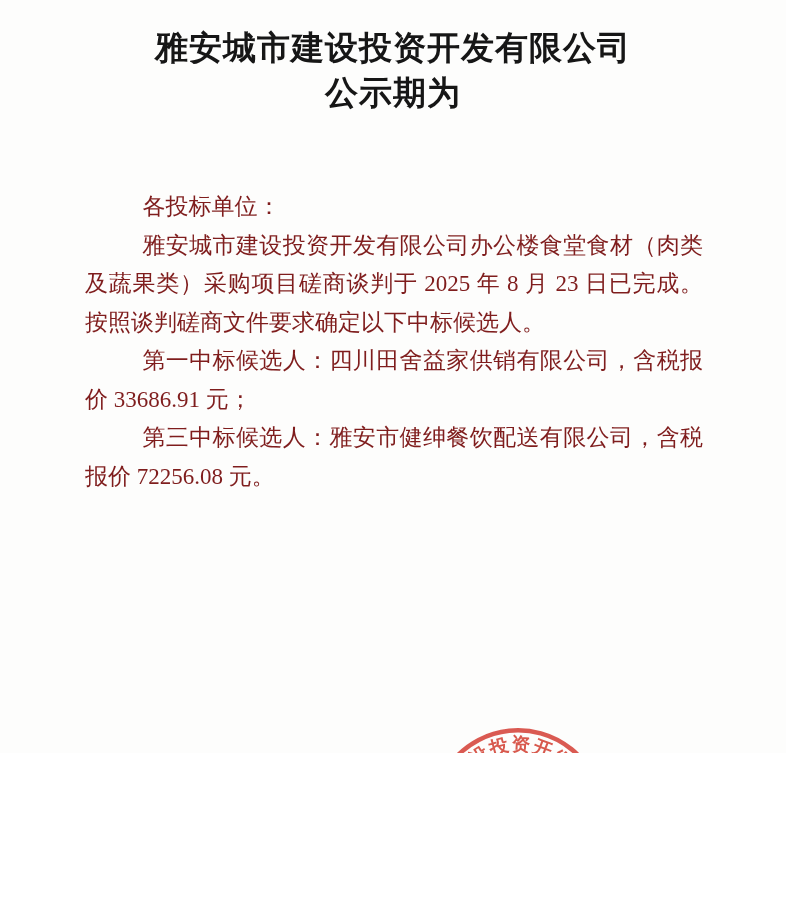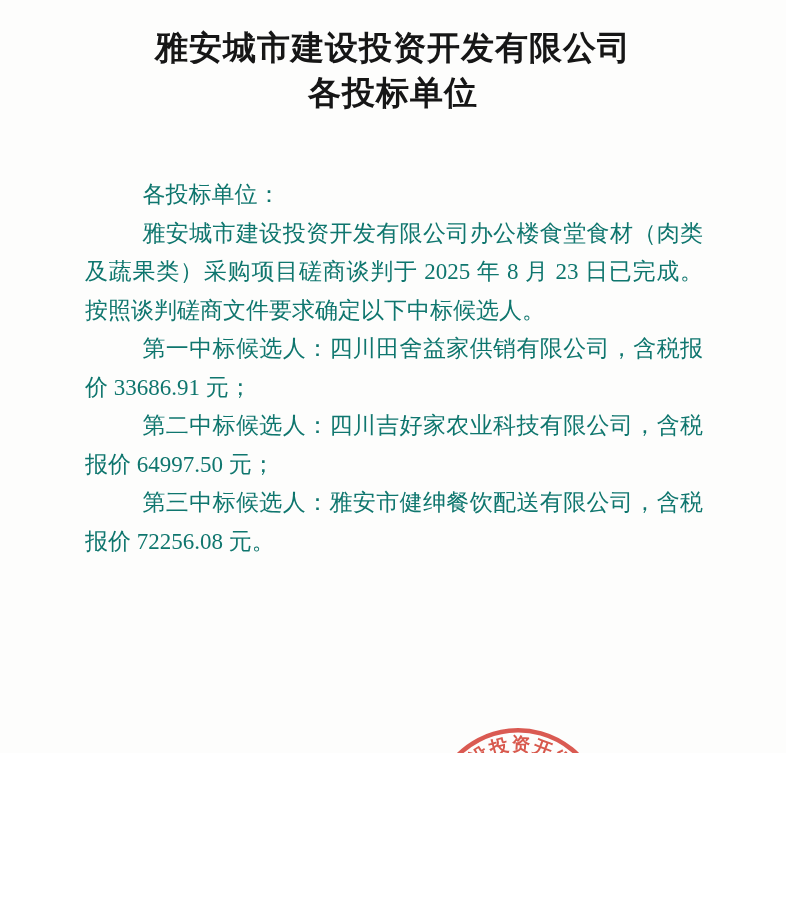--- a/index.html
+++ b/index.html
@@ -26,26 +26,26 @@
     color: #161616;
   }
   .doc-title .t-line {
     font-size: 33px;
     line-height: 45px;
     letter-spacing: 1px;
   }
   .doc-body {
     position: absolute;
     left: 85px;
-    top: 176px;
+    top: 188px;
     width: 618px;
     font-size: 23px;
     line-height: 38.5px;
     text-align: justify;
-    color: #0f766e;
+    color: #7f1d1d;
   }
   .doc-body p {
     margin: 0;
     text-indent: 2.5em;
   }
   .signature {
     position: absolute;
     top: 804px;
     right: 108px;
     text-align: center;
@@ -81,28 +81,27 @@
     letter-spacing: 1.2px;
   }
 </style>
 </head>
 <body>
 
 <div class="page">
 
   <div class="doc-title">
     <div class="t-line">雅安城市建设投资开发有限公司</div>
-    <div class="t-line">各投标单位</div>
+    <div class="t-line">公示期为</div>
   </div>
 
   <div class="doc-body">
     <p>各投标单位：</p>
     <p>雅安城市建设投资开发有限公司办公楼食堂食材（肉类及蔬果类）采购项目磋商谈判于 2025 年 8 月 23 日已完成。按照谈判磋商文件要求确定以下中标候选人。</p>
     <p>第一中标候选人：四川田舍益家供销有限公司，含税报价 33686.91 元；</p>
-    <p>第二中标候选人：四川吉好家农业科技有限公司，含税报价 64997.50 元；</p>
     <p>第三中标候选人：雅安市健绅餐饮配送有限公司，含税报价 72256.08 元。</p>
   </div>
 
   <div class="signature">
     <div>雅安城市建设投资开发有限公司</div>
   </div>
 
   <svg class="seal" viewBox="0 0 222 222" xmlns="http://www.w3.org/2000/svg">
     <circle cx="111" cy="111" r="84" fill="none" stroke="#d5372d" stroke-width="4.5"></circle>
     <polygon fill="#d5372d" points="111,73 119,96 143.3,96.5 123.9,111.2 131,134.5 111,120.6 91,134.5 98.1,111.2 78.7,96.5 103,96"></polygon>

